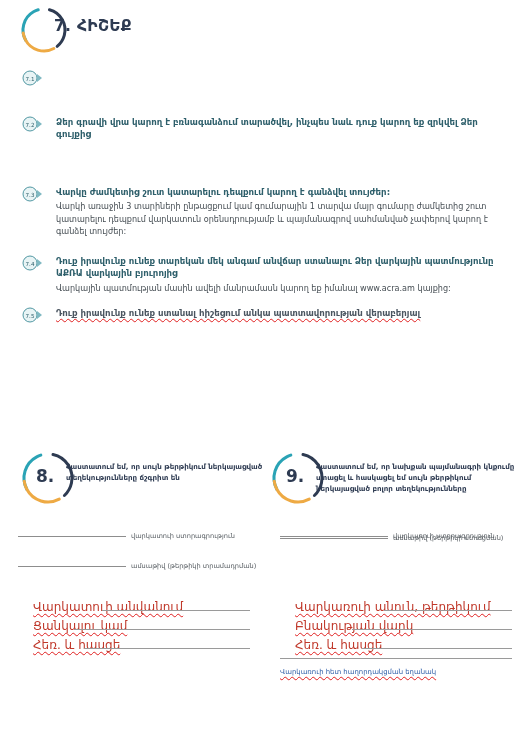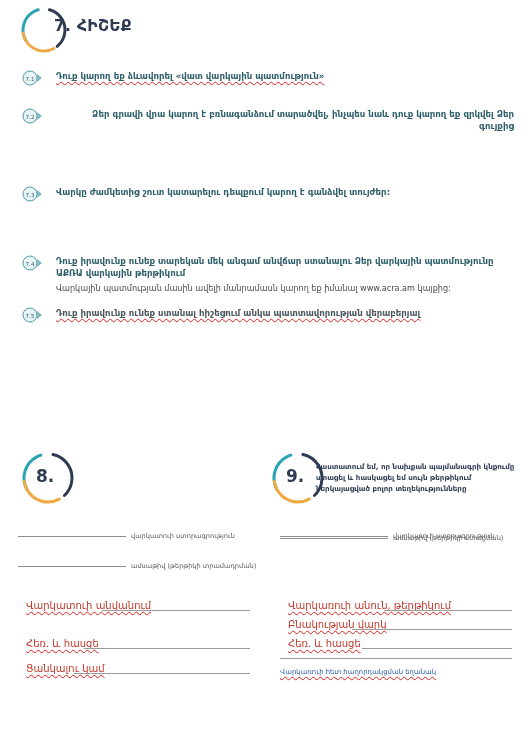--- a/index.html
+++ b/index.html
@@ -140,23 +140,23 @@
     white-space: nowrap;
   }
 
   
   .foot-row {
     position: absolute;
     height: 13px;
   }
   .foot-label {
     position: absolute;
-    left: 8px;
+    left: 15px;
     top: 0;
-    font-size: 10px;
+    font-size: 12px;
     color: #c0392b;
     white-space: nowrap;
   }
   .foot-rule {
     position: absolute;
     bottom: 2px;
     height: 0;
     border-bottom: 1px solid #9a9a9a;
   }
   .foot-note {
@@ -190,25 +190,24 @@
 
 <div class="item" style="top:70px;">
   <div class="badge">
     <svg width="22" height="16" viewBox="0 0 22 16" aria-hidden="true">
       <circle cx="8" cy="8" r="7" fill="#e8f4f5" stroke="#3f8c99" stroke-width="0.9"></circle>
       <text x="8" y="10.5" font-size="5.6" fill="#2e5f6b" text-anchor="middle" font-family="DejaVu Sans, sans-serif">7.1</text>
       <path d="M15 4 L20 8 L15 12 Z" fill="#7fb9c2"></path>
     </svg>
   </div>
   <div class="item-body">
-    <p class="item-title squiggle">Դուք կարող եք ձևավորել «վատ վարկային պատմություն»</p>
-  </div>
-</div>
-
-<div class="item" style="top:108px;text-align:right;">
+  </div>
+</div>
+
+<div class="item" style="top:116px;">
   <div class="badge">
     <svg width="22" height="16" viewBox="0 0 22 16" aria-hidden="true">
       <circle cx="8" cy="8" r="7" fill="#e8f4f5" stroke="#3f8c99" stroke-width="0.9"></circle>
       <text x="8" y="10.5" font-size="5.6" fill="#2e5f6b" text-anchor="middle" font-family="DejaVu Sans, sans-serif">7.2</text>
       <path d="M15 4 L20 8 L15 12 Z" fill="#7fb9c2"></path>
     </svg>
   </div>
   <div class="item-body">
     <p class="item-title">Ձեր գրավի վրա կարող է բռնագանձում տարածվել, ինչպես նաև դուք կարող եք զրկվել Ձեր գույքից</p>
   </div>
@@ -217,33 +216,34 @@
 <div class="item" style="top:186px;">
   <div class="badge">
     <svg width="22" height="16" viewBox="0 0 22 16" aria-hidden="true">
       <circle cx="8" cy="8" r="7" fill="#e8f4f5" stroke="#3f8c99" stroke-width="0.9"></circle>
       <text x="8" y="10.5" font-size="5.6" fill="#2e5f6b" text-anchor="middle" font-family="DejaVu Sans, sans-serif">7.3</text>
       <path d="M15 4 L20 8 L15 12 Z" fill="#7fb9c2"></path>
     </svg>
   </div>
   <div class="item-body">
     <p class="item-title">Վարկը ժամկետից շուտ կատարելու դեպքում կարող է գանձվել տույժեր:</p>
+    <p class="item-text">Վարկի առաջին 3 տարիների ընթացքում կամ գումարային 1 տարվա մայր գումարը ժամկետից շուտ կատարելու դեպքում վարկատուն օրենսդրությամբ և պայմանագրով սահմանված չափերով կարող է գանձել տույժեր:</p>
   </div>
 </div>
 
 <div class="item" style="top:255px;">
   <div class="badge">
     <svg width="22" height="16" viewBox="0 0 22 16" aria-hidden="true">
       <circle cx="8" cy="8" r="7" fill="#e8f4f5" stroke="#3f8c99" stroke-width="0.9"></circle>
       <text x="8" y="10.5" font-size="5.6" fill="#2e5f6b" text-anchor="middle" font-family="DejaVu Sans, sans-serif">7.4</text>
       <path d="M15 4 L20 8 L15 12 Z" fill="#7fb9c2"></path>
     </svg>
   </div>
   <div class="item-body">
-    <p class="item-title">Դուք իրավունք ունեք տարեկան մեկ անգամ անվճար ստանալու Ձեր վարկային պատմությունը ԱՔՌԱ վարկային թերթիկում</p>
+    <p class="item-title">Դուք իրավունք ունեք տարեկան մեկ անգամ անվճար ստանալու Ձեր վարկային պատմությունը ԱՔՌԱ վարկային բյուրոյից</p>
     <p class="item-text">Վարկային պատմության մասին ավելի մանրամասն կարող եք իմանալ  www.acra.am կայքից:</p>
   </div>
 </div>
 
 <div class="item item-red" style="top:307px;">
   <div class="badge">
     <svg width="22" height="16" viewBox="0 0 22 16" aria-hidden="true">
       <circle cx="8" cy="8" r="7" fill="#e8f4f5" stroke="#3f8c99" stroke-width="0.9"></circle>
       <text x="8" y="10.5" font-size="5.6" fill="#2e5f6b" text-anchor="middle" font-family="DejaVu Sans, sans-serif">7.5</text>
       <path d="M15 4 L20 8 L15 12 Z" fill="#7fb9c2"></path>
@@ -256,20 +256,21 @@
 
 <div class="confirm" style="left:18px; top:448px;">
   <div class="confirm-ring">
     <svg width="60" height="60" viewBox="0 0 60 60" aria-hidden="true">
       <circle cx="30" cy="30" r="24" fill="none" stroke="#2e3b52" stroke-width="3" stroke-linecap="round" stroke-dasharray="52 99" transform="rotate(-78 30 30)"></circle>
       <circle cx="30" cy="30" r="24" fill="none" stroke="#2aa3b5" stroke-width="3" stroke-linecap="round" stroke-dasharray="42 109" transform="rotate(152 30 30)"></circle>
       <circle cx="30" cy="30" r="24" fill="none" stroke="#eeaa44" stroke-width="3" stroke-linecap="round" stroke-dasharray="46 105" transform="rotate(62 30 30)"></circle>
     </svg>
   </div>
   <div class="confirm-num">8.</div>
+  <div class="confirm-text">Հաստատում եմ, որ սույն թերթիկում ներկայացված տեղեկությունները ճշգրիտ են</div>
 </div>
 
 <div class="confirm" style="left:268px; top:448px;">
   <div class="confirm-ring">
     <svg width="60" height="60" viewBox="0 0 60 60" aria-hidden="true">
       <circle cx="30" cy="30" r="24" fill="none" stroke="#2e3b52" stroke-width="3" stroke-linecap="round" stroke-dasharray="52 99" transform="rotate(-78 30 30)"></circle>
       <circle cx="30" cy="30" r="24" fill="none" stroke="#2aa3b5" stroke-width="3" stroke-linecap="round" stroke-dasharray="42 109" transform="rotate(152 30 30)"></circle>
       <circle cx="30" cy="30" r="24" fill="none" stroke="#eeaa44" stroke-width="3" stroke-linecap="round" stroke-dasharray="46 105" transform="rotate(62 30 30)"></circle>
     </svg>
   </div>
@@ -292,21 +293,21 @@
 </div>
 <div class="sig-row" style="left:280px; top:526px; width:232px;text-align:right;">
   <div class="sig-line" style="width:108px;"></div>
   <div class="sig-label" style="left:113px;">ամսաթիվ (թերթիկի ստացման)</div>
 </div>
 
 <div class="foot-row" style="left:18px; top:600px; width:232px;">
   <div class="foot-label squiggle">Վարկատուի անվանում</div>
   <div class="foot-rule" style="left:84px; width:148px;"></div>
 </div>
-<div class="foot-row" style="left:18px; top:619px; width:232px;margin-top:44px;">
+<div class="foot-row" style="left:18px; top:619px; width:232px;">
   <div class="foot-label squiggle">Ցանկալու կամ</div>
   <div class="foot-rule" style="left:56px; width:176px;"></div>
 </div>
 <div class="foot-row" style="left:18px; top:638px; width:232px;">
   <div class="foot-label squiggle">Հեռ. և հասցե</div>
   <div class="foot-rule" style="left:66px; width:166px;"></div>
 </div>
 
 <div class="foot-row" style="left:280px; top:600px; width:232px;">
   <div class="foot-label squiggle">Վարկառուի անուն, թերթիկում</div>

